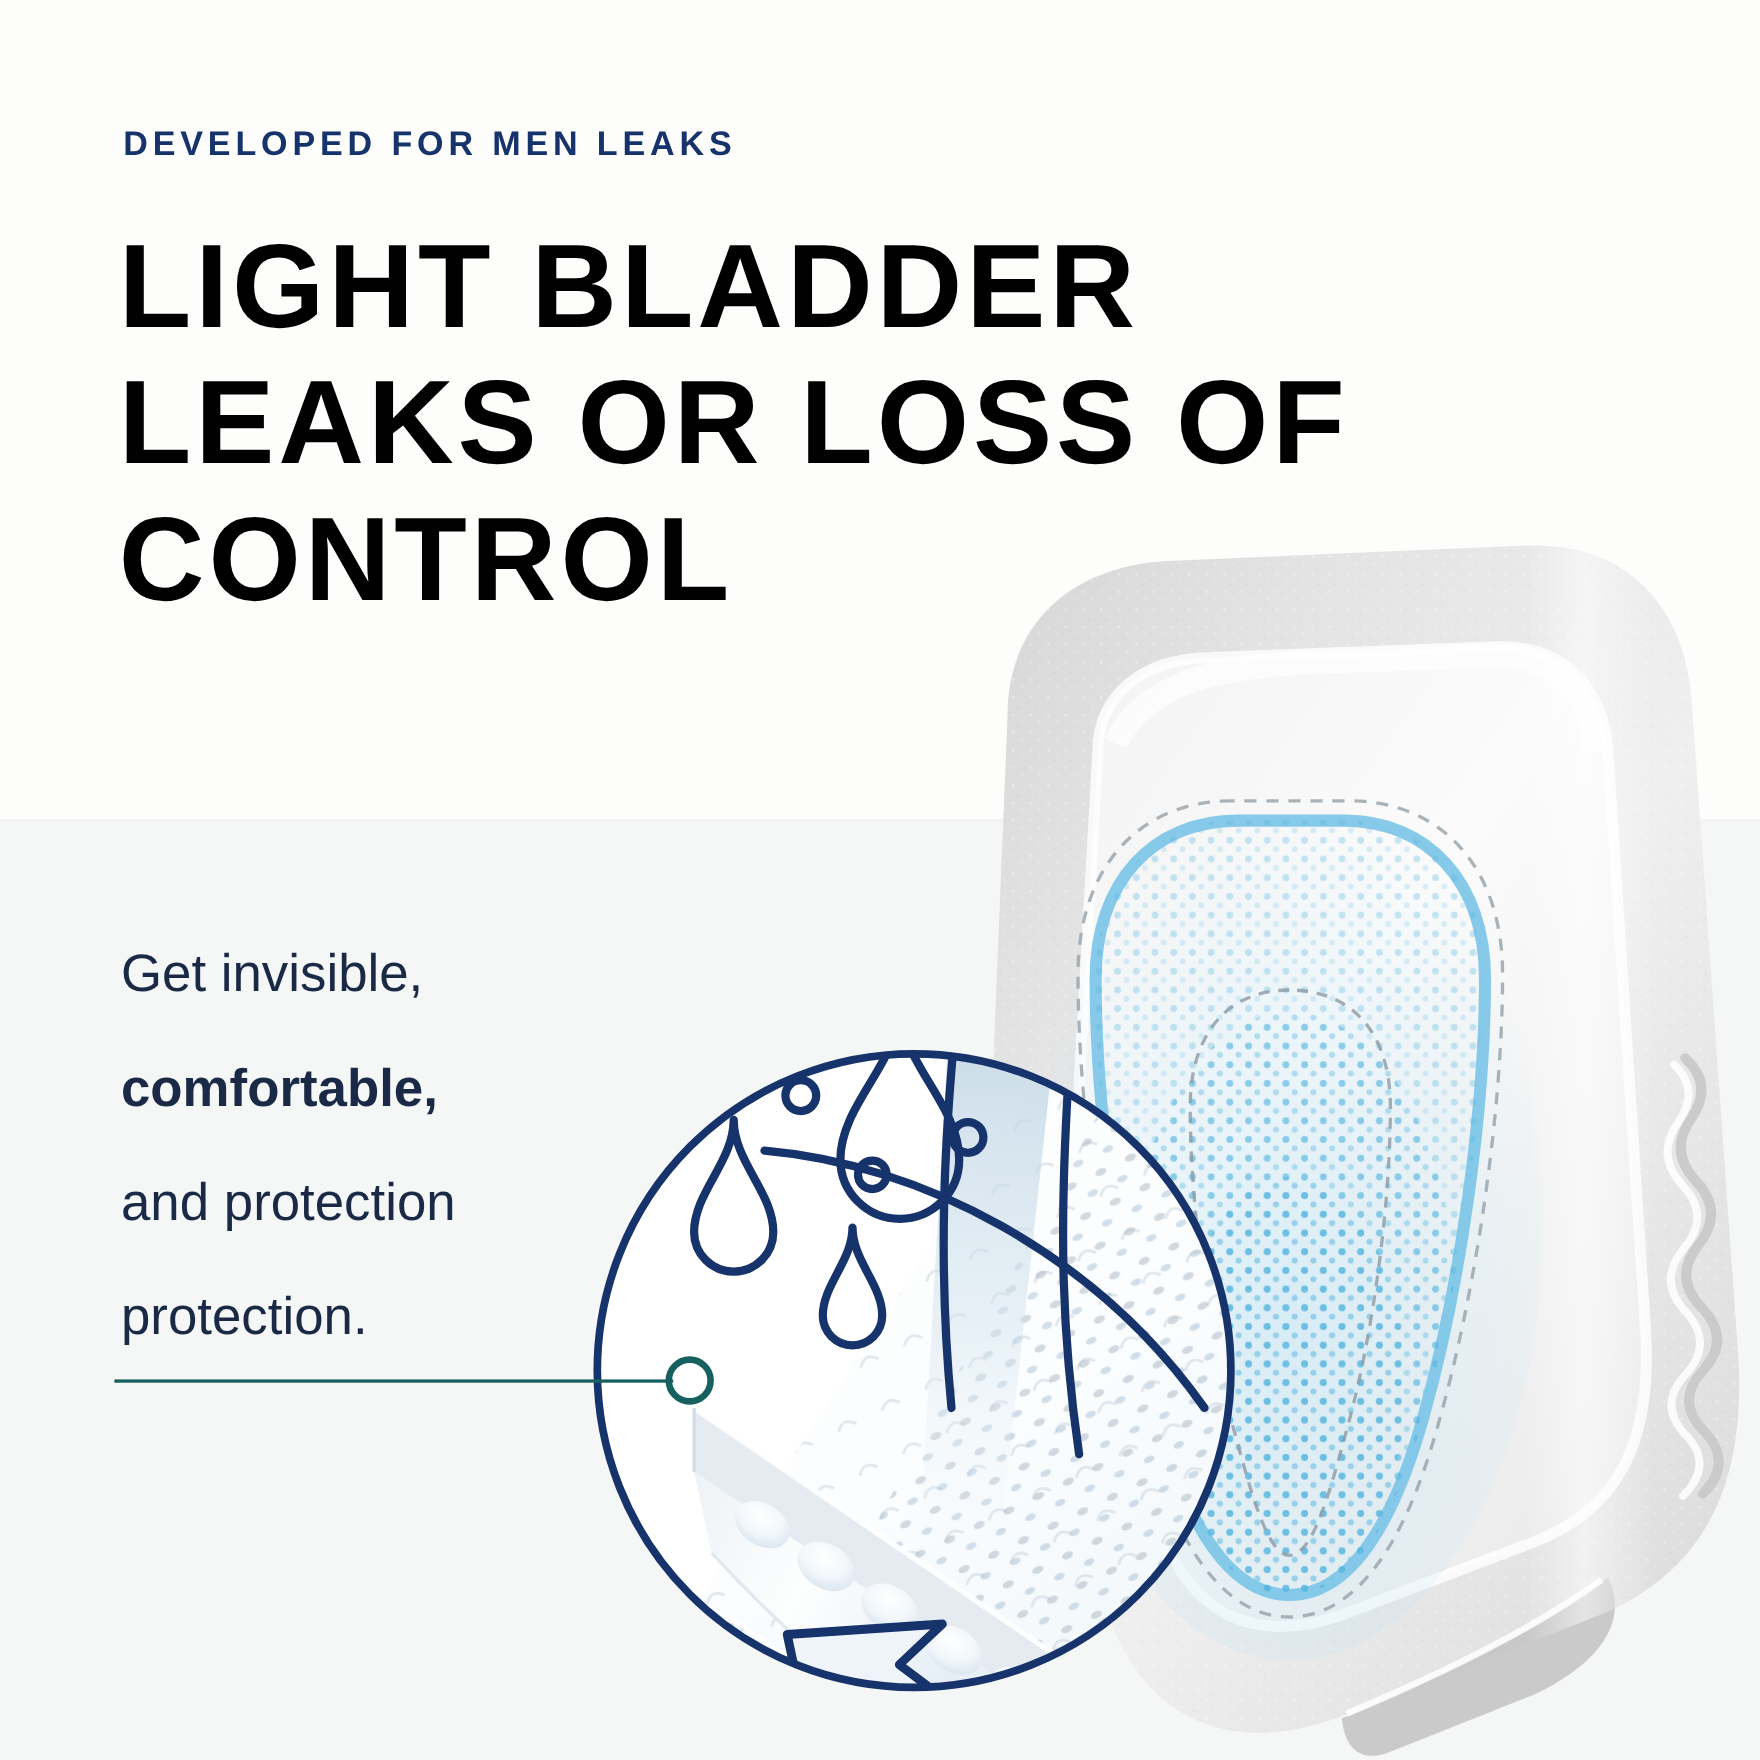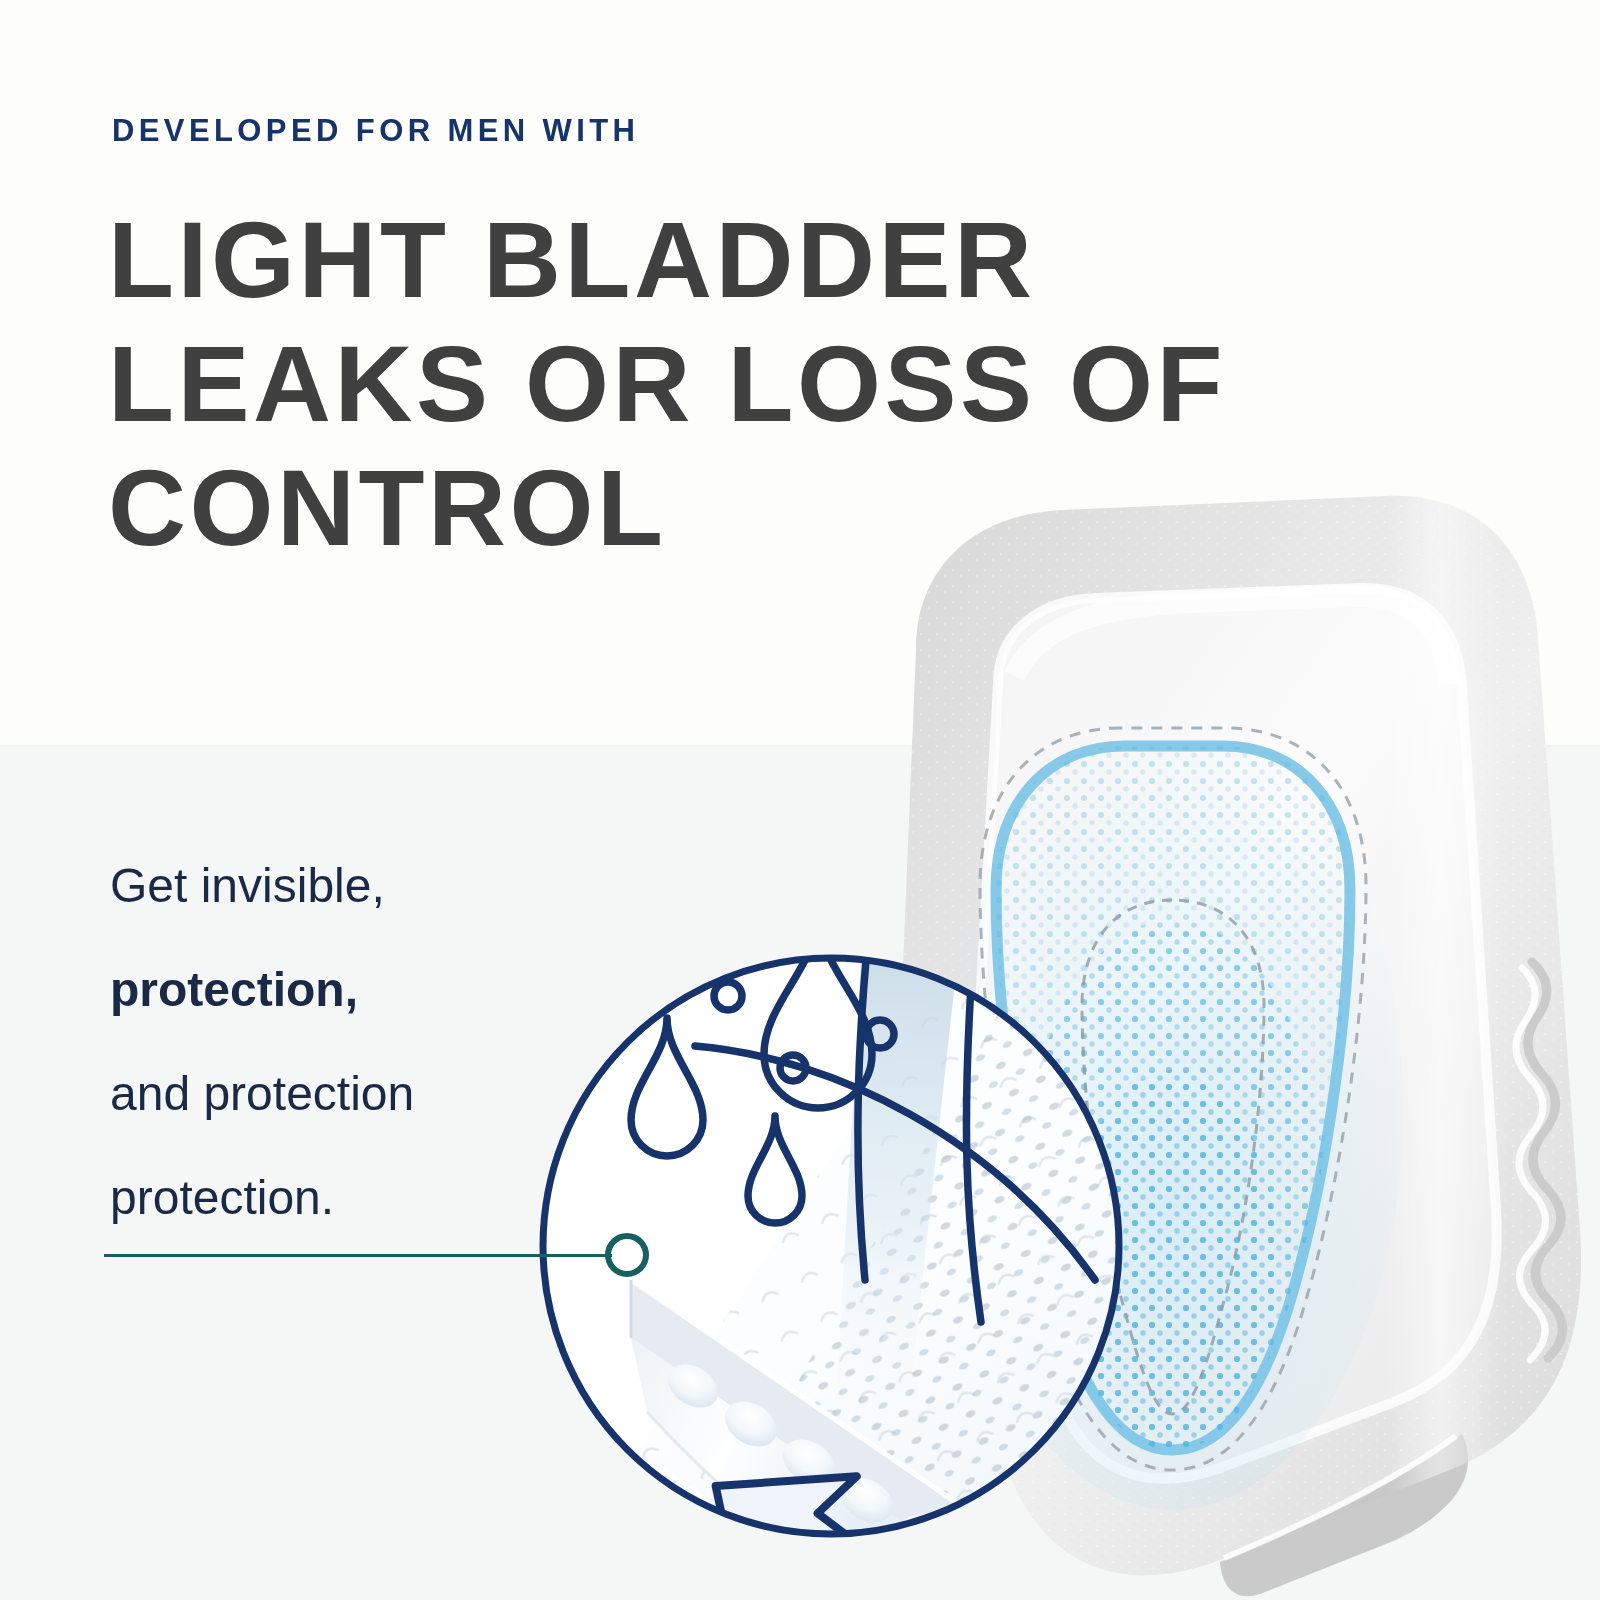--- a/index.html
+++ b/index.html
@@ -47,21 +47,21 @@
     white-space: nowrap;
   }
   .headline {
     position: absolute;
     left: 108px; top: 198px;
     width: 1290px;
     font-size: 108px;
     font-weight: 700;
     line-height: 124px;
     letter-spacing: 3.5px;
-    color: #404040;
+    color: #000000;
     white-space: pre-line;
   }
   .body-copy {
     position: absolute;
     left: 110px; top: 834px;
     width: 400px;
     font-size: 48px;
     line-height: 104px;
     font-weight: 400;
     color: #1a2a46;
@@ -375,26 +375,26 @@
 
       </g>
 
       <circle cx="296" cy="296" r="288" fill="none" stroke="#16336b" stroke-width="7"></circle>
     </svg>
   </div>
 
   <div class="leader-line"></div>
   <div class="leader-ring"></div>
 
-  <div class="eyebrow">DEVELOPED FOR MEN WITH</div>
+  <div class="eyebrow">DEVELOPED FOR MEN LEAKS</div>
 
   <div class="headline">LIGHT BLADDER
 LEAKS OR LOSS OF
 CONTROL</div>
 
   <div class="body-copy">
     <span>Get invisible,</span><br>
-    <b>protection,</b><br>
+    <b>comfortable,</b><br>
     <span>and protection</span><br>
     <span>protection.</span>
   </div>
 
 </div>
 
 </body></html>

